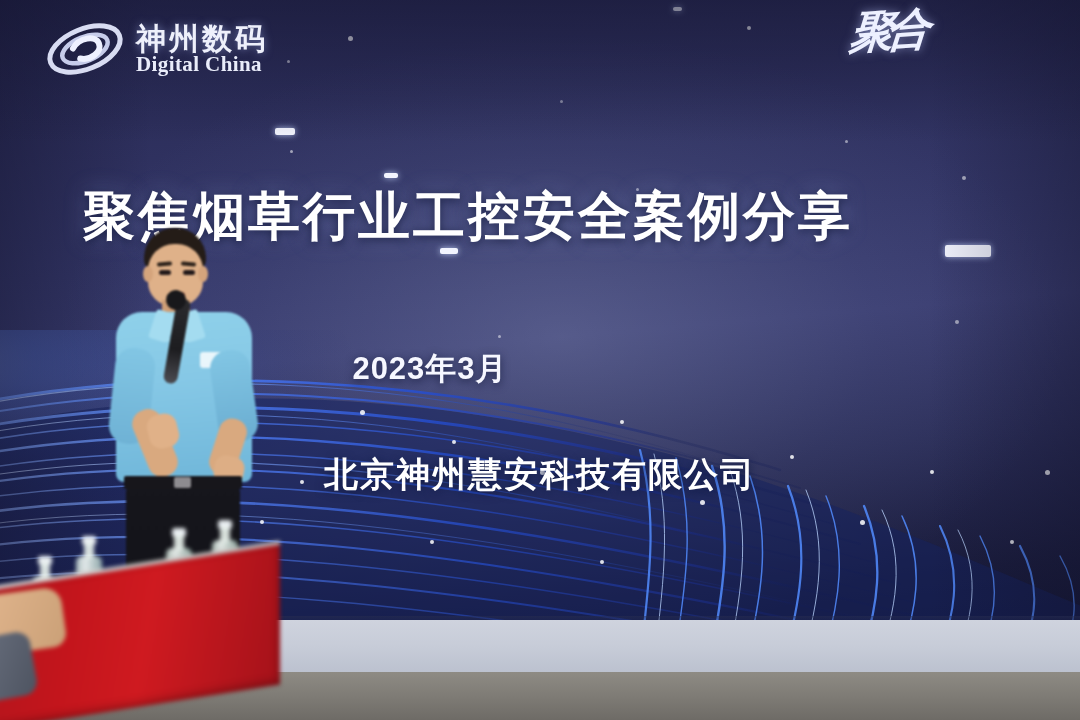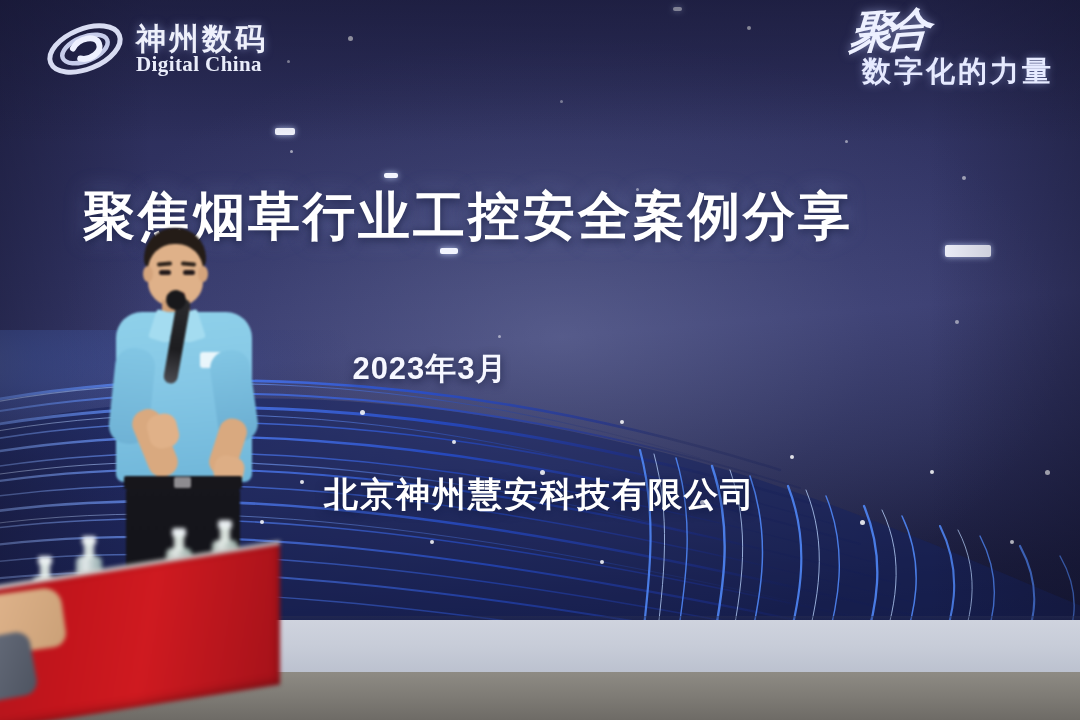--- a/index.html
+++ b/index.html
@@ -137,21 +137,20 @@
   .slide-company {
     position: absolute;
     left: 0; top: 452px;
     width: 1080px;
     text-align: center;
     font-size: 34px;
     font-weight: 700;
     color: #ffffff;
     letter-spacing: 2px;
     text-shadow: 0 2px 10px rgba(10,20,60,.8);
-    margin-top: 20px;
   }
 
   
   .floor-light {
     position: absolute;
     left: 0; top: 620px;
     width: 1080px; height: 58px;
     background: linear-gradient(180deg, #cfd3de 0%, #c7ccd8 45%, #b9bfcd 100%);
   }
   .floor-dark {
@@ -434,21 +433,20 @@
         </svg>
       </span>
       <span class="brand-text">
         <span class="brand-cn">神州数码</span>
         <span class="brand-en">Digital China</span>
       </span>
     </div>
 
     <div class="slogan">
       <div><span class="slogan-cal">聚合</span></div>
-      <div class="slogan-sub">数字化的力量</div>
     </div>
 
     <div class="slide-title">聚焦烟草行业工控安全案例分享</div>
     <div class="slide-date">2023年3月</div>
     <div class="slide-company">北京神州慧安科技有限公司</div>
   </div>
 
   <div class="floor-shadowline"></div>
   <div class="floor-light"></div>
   <div class="floor-dark"></div>

